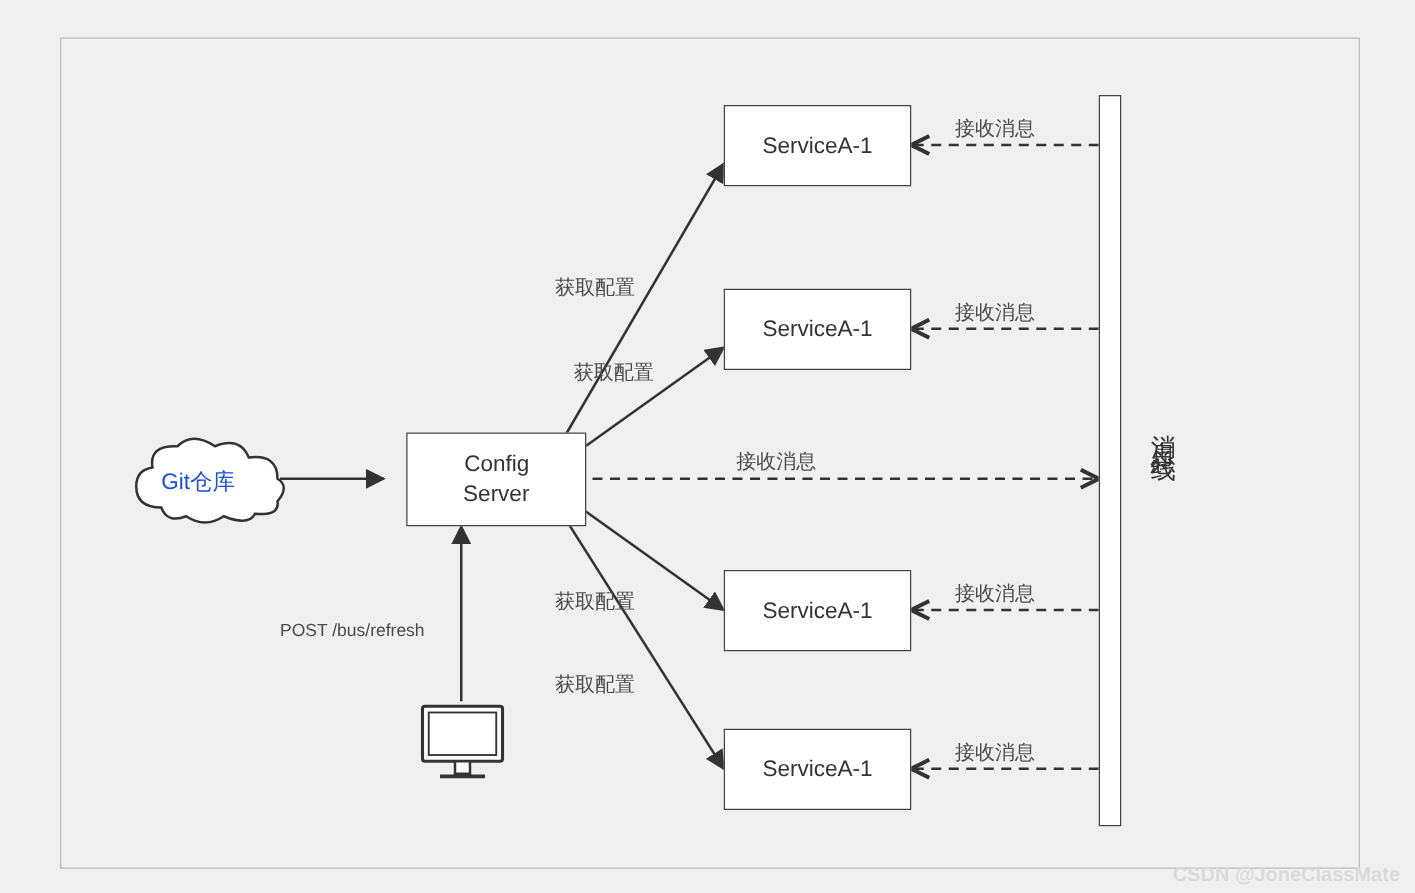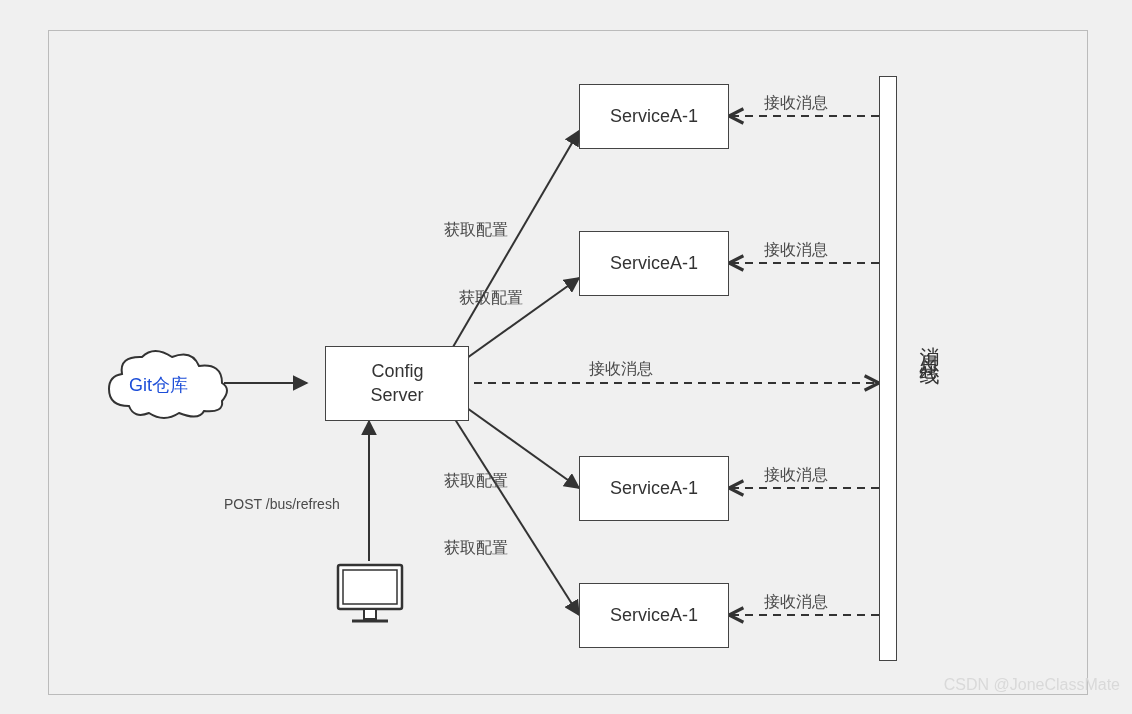--- a/index.html
+++ b/index.html
@@ -53,24 +53,25 @@
       position: absolute;
       font-size: 20px;
       color: #333;
       writing-mode: vertical-rl;
       text-orientation: upright;
       letter-spacing: 6px;
     }
     .watermark {
       position: absolute;
       right: 12px;
-      bottom: 20px;
+      bottom: 4px;
       font-size: 16px;
       color: #d9d9d9;
       font-family: Arial, sans-serif;
+      font-weight: bold;
     }
     .computer-icon {
       position: absolute;
     }
   </style>
 </head>
 <body>
 
 <div class="diagram-frame">
 

